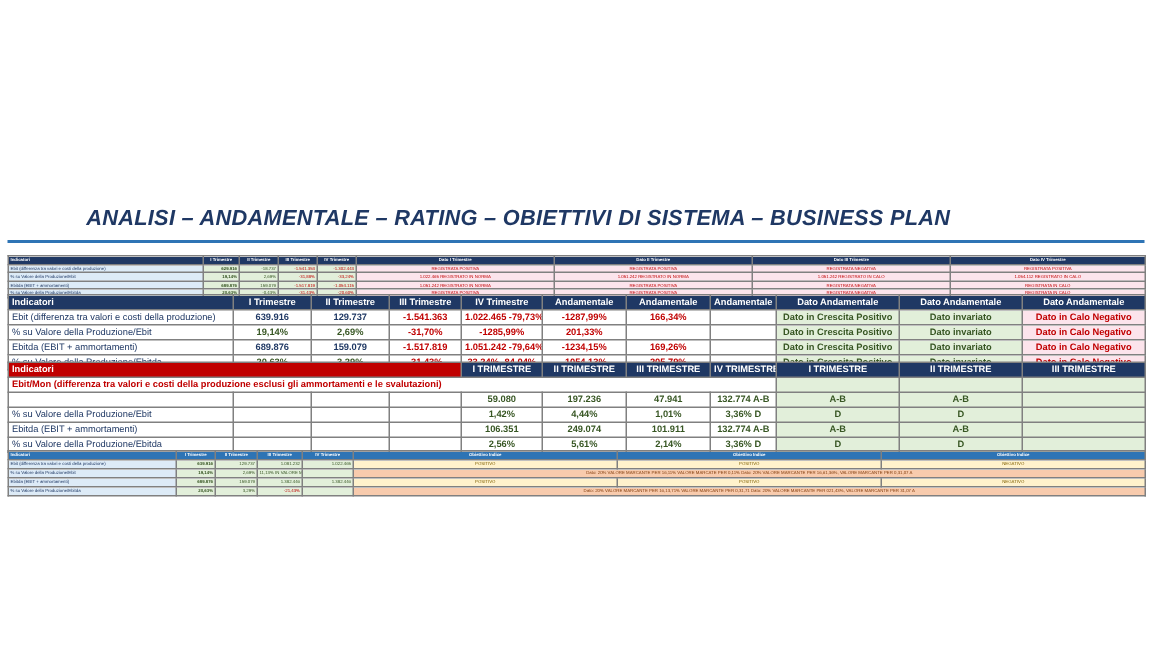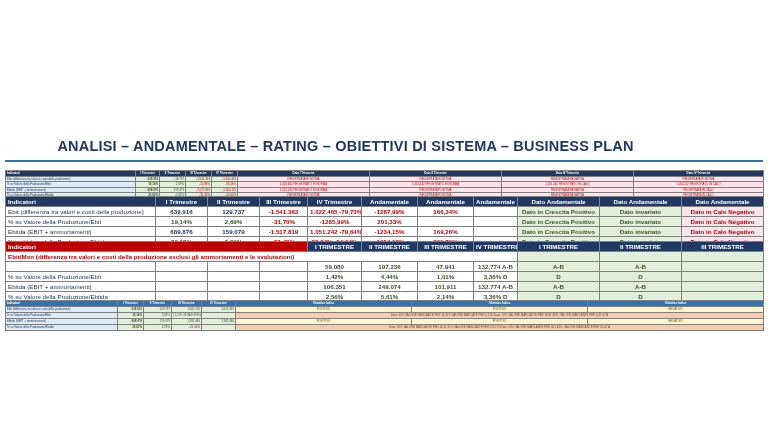--- a/index.html
+++ b/index.html
@@ -1,18 +1,18 @@
 <!DOCTYPE html>
 <html><head>
 <meta charset="utf-8">
 <style>
   html,body{margin:0;padding:0;background:#ffffff;}
   body{width:768px;height:432px;overflow:hidden;font-family:"Liberation Sans",sans-serif;}
   .page{position:relative;width:768px;height:432px;background:#fff;}
-  .title{position:absolute;left:0;top:138px;width:691px;text-align:center;color:#1F3864;font-size:14.5px;font-weight:700;letter-spacing:.2px;white-space:nowrap;}
+  .title{position:absolute;left:0;top:138px;width:691px;text-align:center;color:#1F3864;font-size:14.5px;font-weight:700;letter-spacing:.2px;white-space:nowrap;font-style:italic;}
   .rule{position:absolute;left:5px;width:758px;height:2px;background:#2E74B5;}
   .band{position:absolute;left:5px;width:758px;}
   table{border-collapse:collapse;table-layout:fixed;width:100%;}
   td,th{border:.5px solid #808080;padding:0 1px;overflow:hidden;white-space:nowrap;}
   
   .tiny{font-size:2.9px;line-height:4.6px;}
   .tiny td{height:4.6px;}
   .hdr-blue{background:#1F3864;color:#fff;font-weight:700;}
   .hdr-blue2{background:#2E74B5;color:#fff;font-weight:700;}
   .lblue{background:#DDEBF7;color:#1F3864;}

